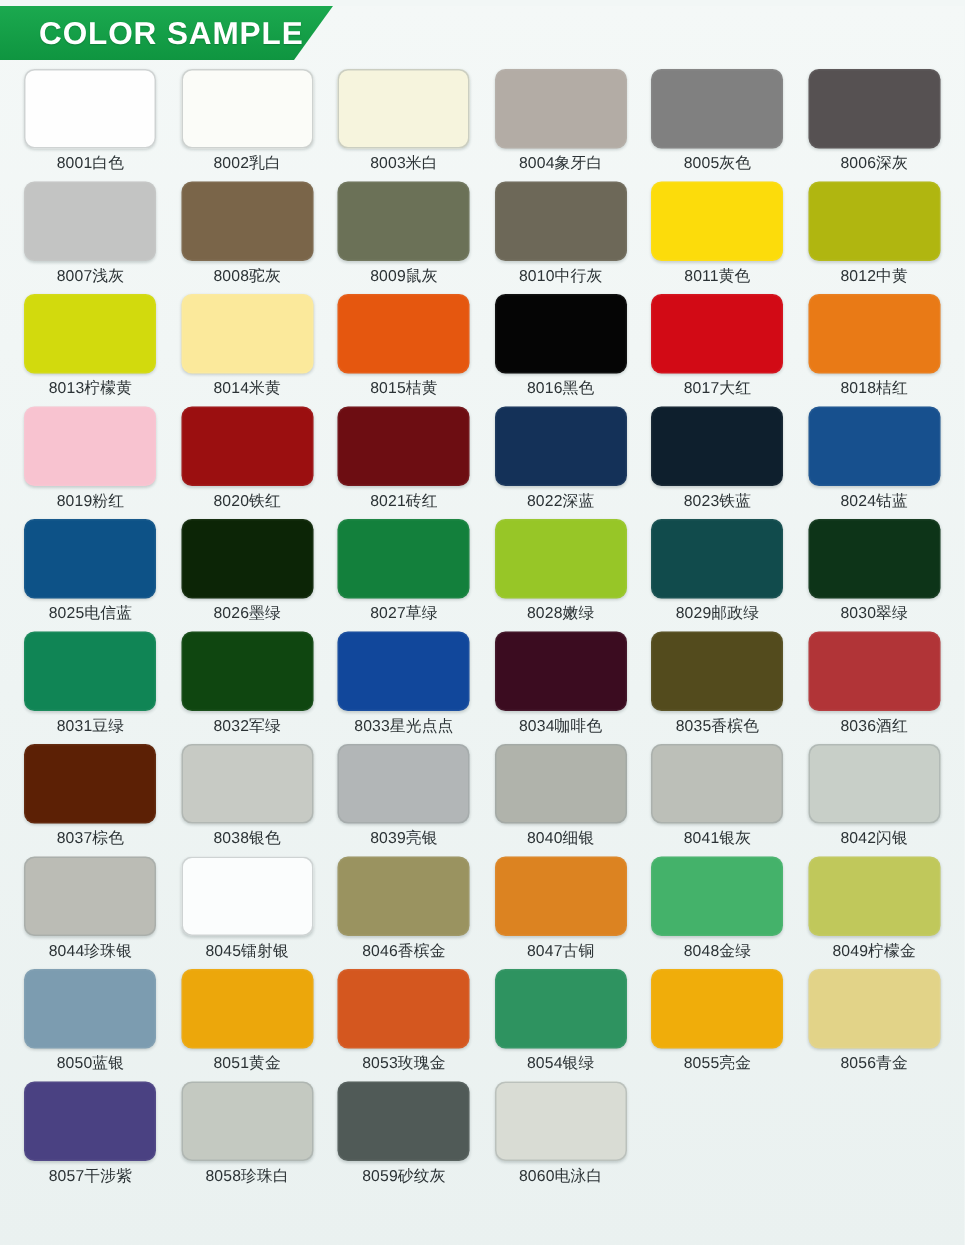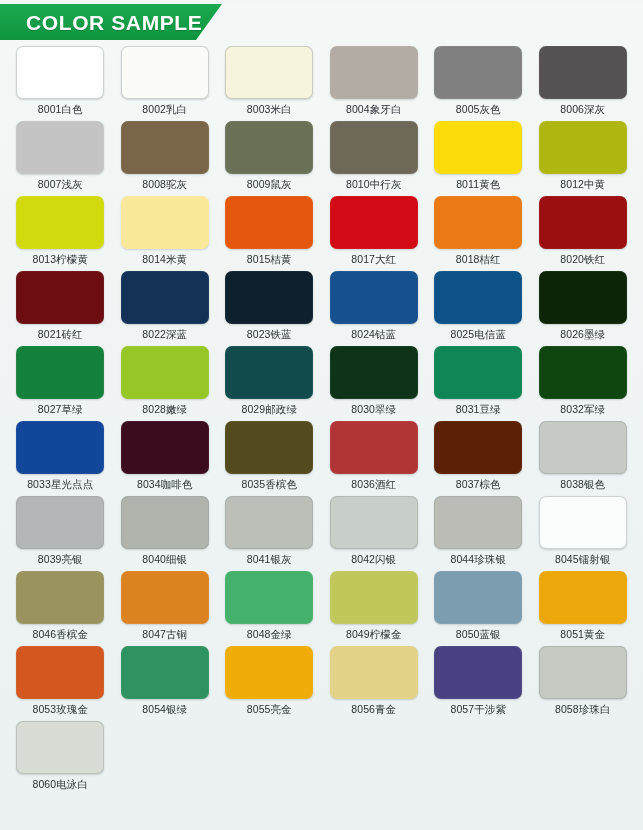--- a/index.html
+++ b/index.html
@@ -156,28 +156,36 @@
       </div>
       <div class="cell">
         <div class="swatch" style="background: rgb(251, 233, 155);"></div>
         <div class="caption">8014米黄</div>
       </div>
       <div class="cell">
         <div class="swatch" style="background: rgb(229, 87, 15);"></div>
         <div class="caption">8015桔黄</div>
       </div>
       <div class="cell">
+        <div class="swatch" style="background: rgb(5, 5, 5);"></div>
+        <div class="caption">8016黑色</div>
+      </div>
+      <div class="cell">
         <div class="swatch" style="background: rgb(210, 10, 21);"></div>
         <div class="caption">8017大红</div>
       </div>
       <div class="cell">
         <div class="swatch" style="background: rgb(233, 122, 22);"></div>
         <div class="caption">8018桔红</div>
       </div>
       <div class="cell">
+        <div class="swatch" style="background: rgb(248, 195, 208);"></div>
+        <div class="caption">8019粉红</div>
+      </div>
+      <div class="cell">
         <div class="swatch" style="background: rgb(155, 15, 16);"></div>
         <div class="caption">8020铁红</div>
       </div>
       <div class="cell">
         <div class="swatch" style="background: rgb(109, 13, 18);"></div>
         <div class="caption">8021砖红</div>
       </div>
       <div class="cell">
         <div class="swatch" style="background: rgb(20, 49, 88);"></div>
         <div class="caption">8022深蓝</div>
@@ -312,18 +320,22 @@
       </div>
       <div class="cell">
         <div class="swatch" style="background: rgb(74, 65, 130);"></div>
         <div class="caption">8057干涉紫</div>
       </div>
       <div class="cell">
         <div class="swatch light-edge" style="background: rgb(196, 201, 193);"></div>
         <div class="caption">8058珍珠白</div>
       </div>
       <div class="cell">
+        <div class="swatch" style="background: rgb(80, 90, 87);"></div>
+        <div class="caption">8059砂纹灰</div>
+      </div>
+      <div class="cell">
         <div class="swatch light-edge" style="background: rgb(217, 220, 212);"></div>
         <div class="caption">8060电泳白</div>
       </div>
     </div>
 
 </div>
 
 </body></html>

